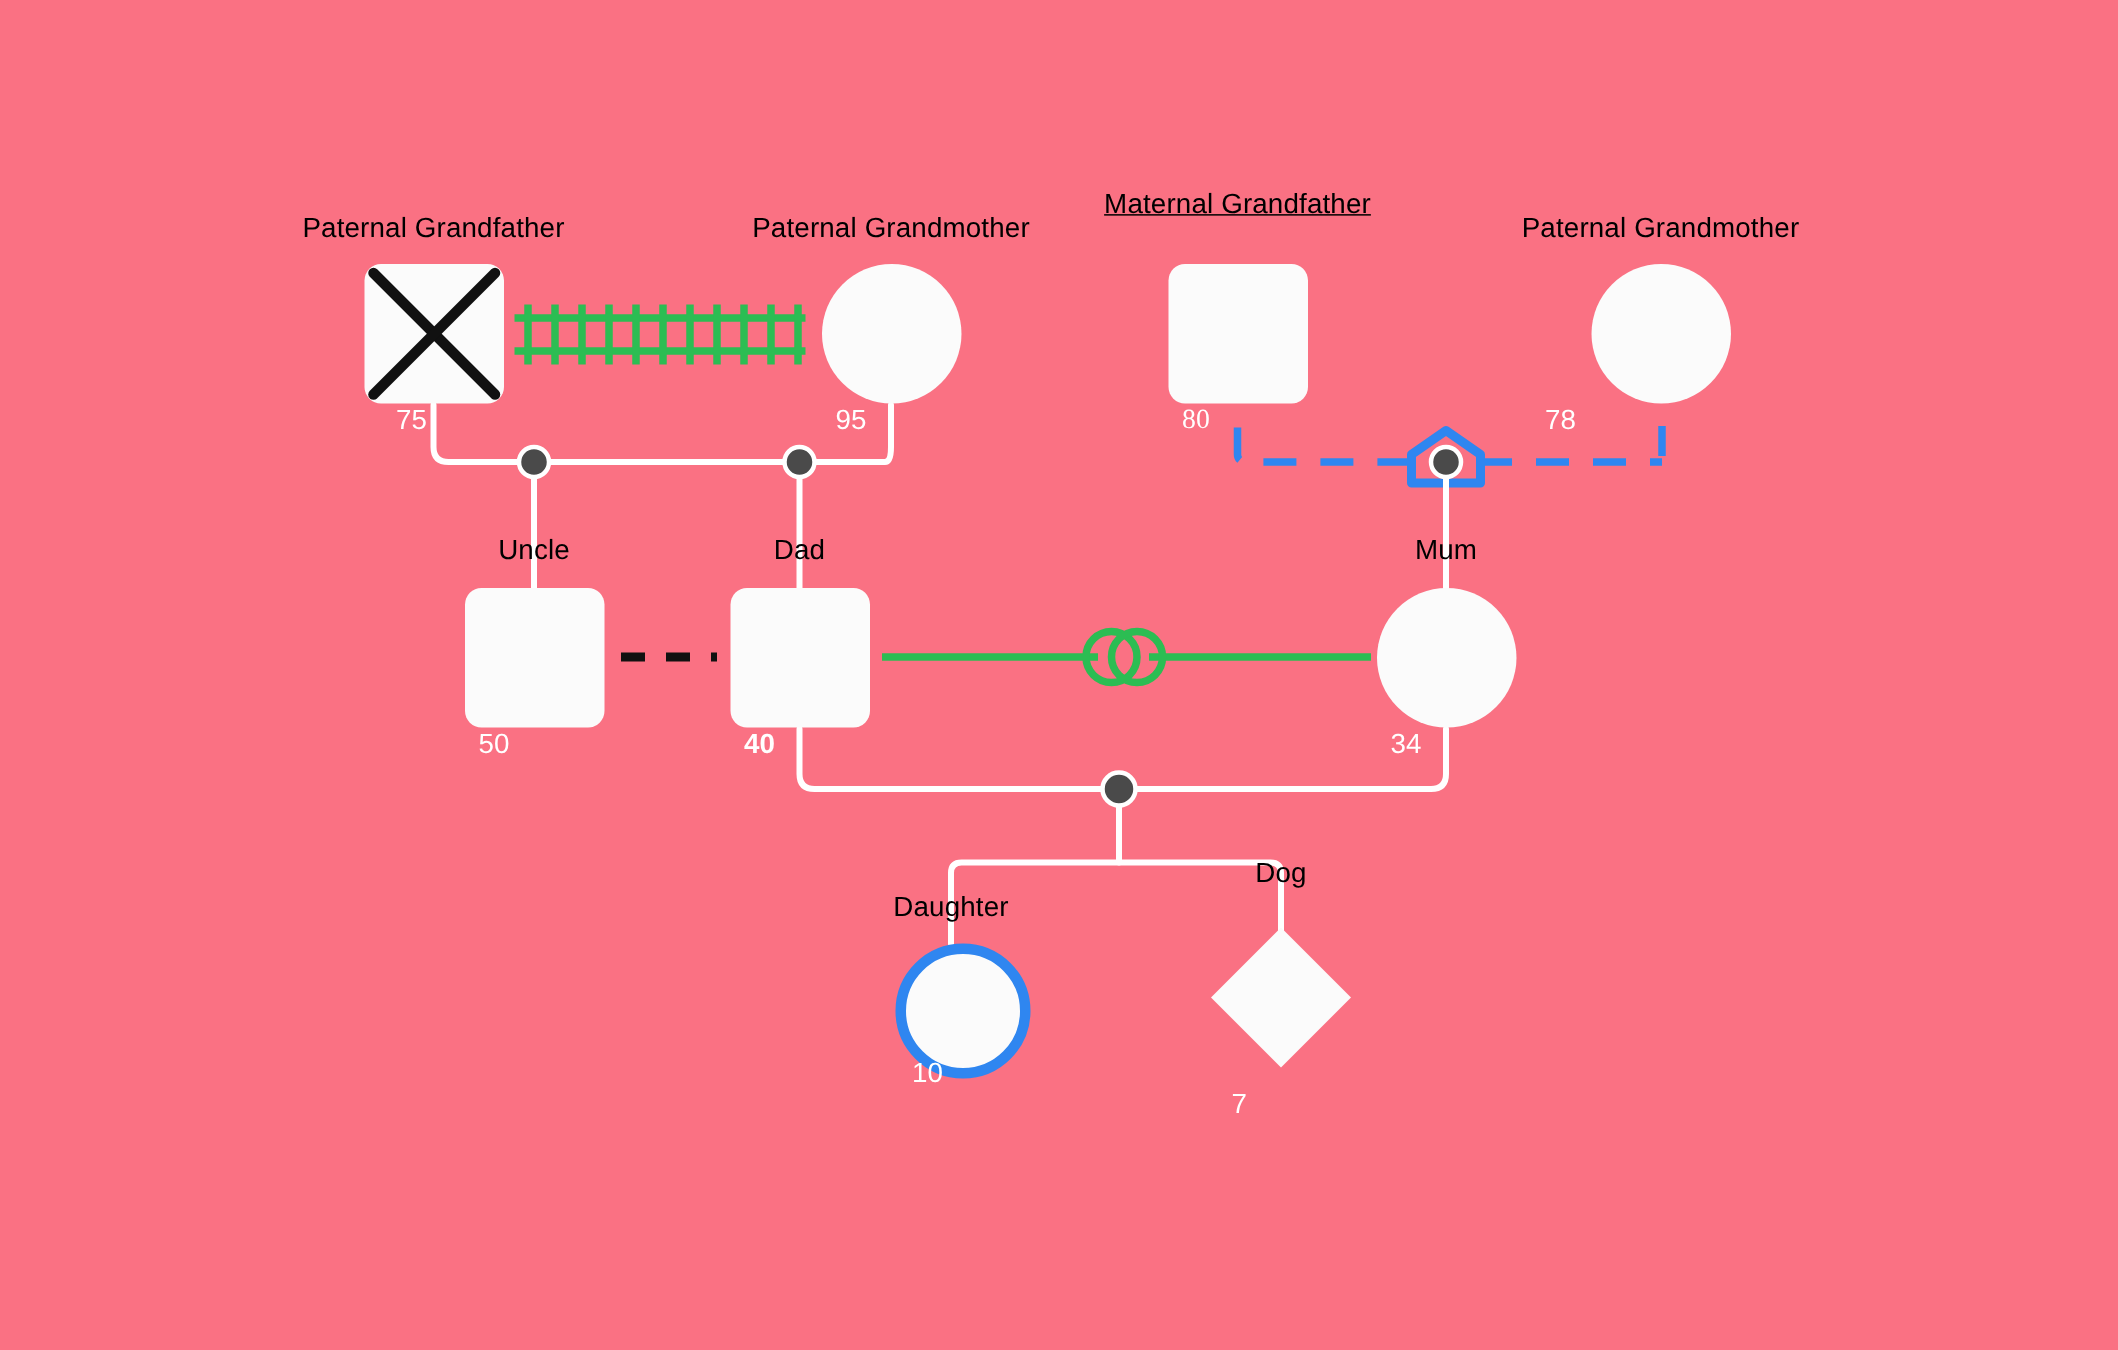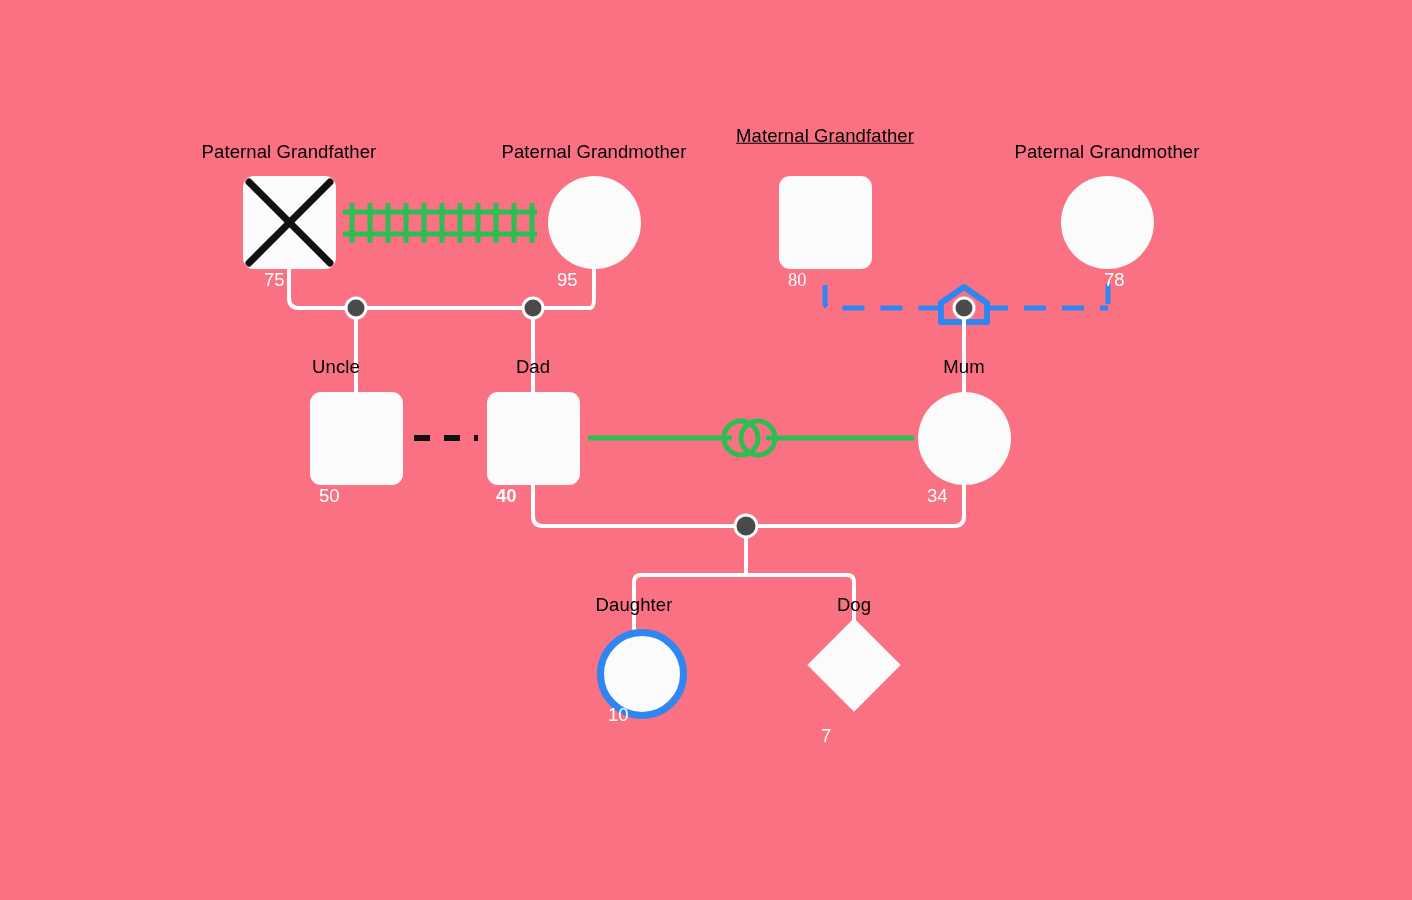--- a/index.html
+++ b/index.html
@@ -152,26 +152,26 @@
   <div class="node" style="left:779px; top:176px; width:93px; height:93px;">
     <div class="node-shape shape-square" style="width:93px; height:93px;"></div>
   </div>
   <div class="node-label" style="left:825px; top:136px; transform:translate(-50%,-50%);text-decoration:underline;">Maternal Grandfather</div>
   <div class="node-age" style="left:788px; top:271px;font-family:Liberation Serif, serif;">80</div>
 
   <div class="node" style="left:1061px; top:176px; width:93px; height:93px;">
     <div class="node-shape shape-circle" style="width:93px; height:93px;"></div>
   </div>
   <div class="node-label" style="left:1107px; top:152px; transform:translate(-50%,-50%);">Paternal Grandmother</div>
-  <div class="node-age" style="left:1104px; top:271px;">78</div>
+  <div class="node-age" style="left:1030px; top:271px;">78</div>
 
   <div class="node" style="left:310px; top:392px; width:93px; height:93px;">
     <div class="node-shape shape-square" style="width:93px; height:93px;"></div>
   </div>
-  <div class="node-label" style="left:336px; top:367px; transform:translate(-50%,-50%);text-align:center;">Uncle</div>
+  <div class="node-label" style="left:356px; top:367px; transform:translate(-50%,-50%);text-align:center;">Uncle</div>
   <div class="node-age" style="left:319px; top:487px;">50</div>
 
   <div class="node" style="left:487px; top:392px; width:93px; height:93px;">
     <div class="node-shape shape-square" style="width:93px; height:93px;"></div>
   </div>
   <div class="node-label" style="left:533px; top:367px; transform:translate(-50%,-50%);">Dad</div>
   <div class="node-age" style="left:496px; top:487px;font-weight:bold;">40</div>
 
   <div class="node" style="left:918px; top:392px; width:93px; height:93px;">
     <div class="node-shape shape-circle" style="width:93px; height:93px;"></div>
@@ -181,16 +181,16 @@
 
   <div class="node" style="left:597px; top:629px; width:76px; height:76px;">
     <div class="node-shape shape-circle ringed" style="width:76px; height:76px;"></div>
   </div>
   <div class="node-label" style="left:634px; top:605px; transform:translate(-50%,-50%);">Daughter</div>
   <div class="node-age" style="left:608px; top:706px;">10</div>
 
   <div class="node" style="left:821px; top:632px; width:66px; height:66px;">
     <div class="node-shape shape-diamond" style="width:66px; height:66px;"></div>
   </div>
-  <div class="node-label" style="left:854px; top:605px; transform:translate(-50%,-50%);">Dog</div>
+  <div class="node-label" style="left:854px; top:582px; transform:translate(-50%,-50%);">Dog</div>
   <div class="node-age" style="left:821px; top:727px;">7</div>
 
 </div>
 
 </body></html>

